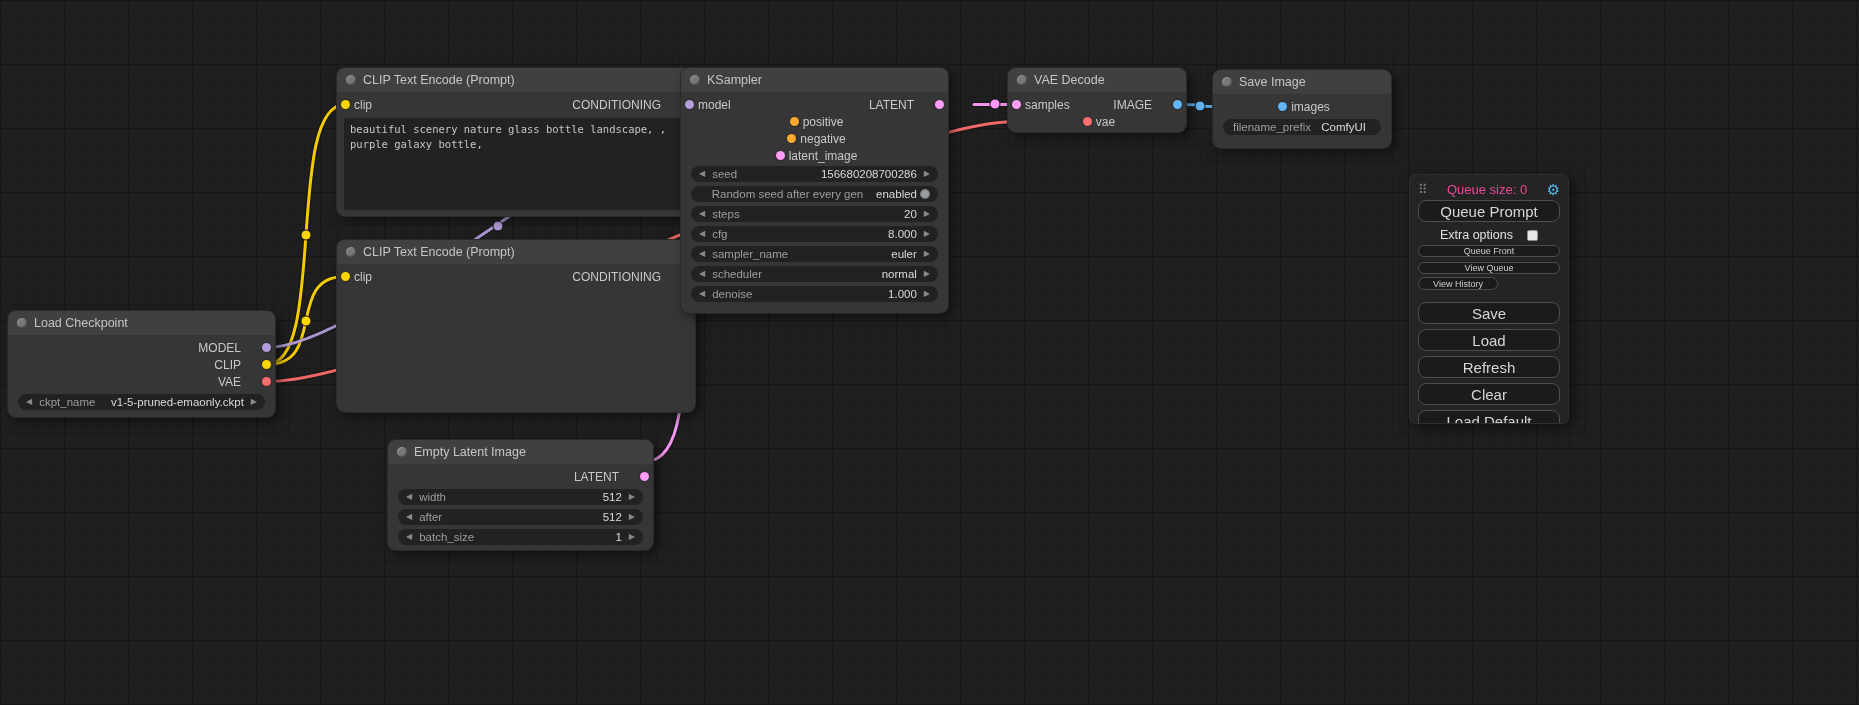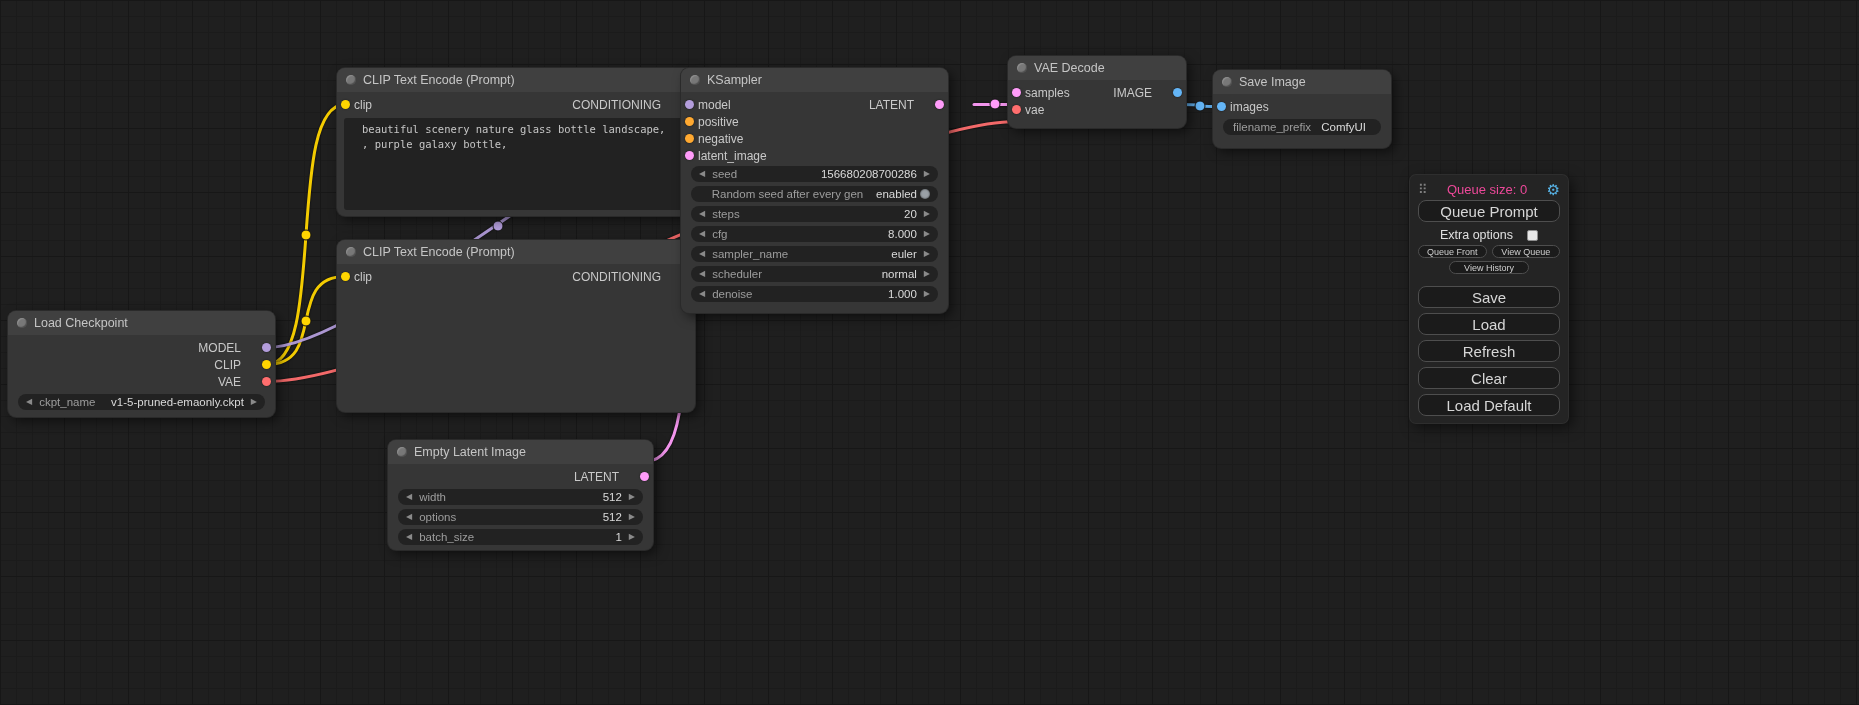--- a/index.html
+++ b/index.html
@@ -23,62 +23,62 @@
   .link-dot { stroke:#141414; stroke-width:1; }
 
   
   .node { position:absolute; z-index:2; background:#363636; border-radius:8px;
           overflow:hidden; box-shadow:0 0 0 1px #2a2a2a, 4px 4px 12px rgba(0,0,0,.55); }
   .node-title { height:24px; display:flex; align-items:center; gap:7px; padding:10px 9px;
                 background:#404040; color:#c5c5c5; font-size:12.5px; }
   .title-dot { width:10px; height:10px; border-radius:50%; background:#787878; flex:none;
                box-shadow:inset 1px 1px 1px rgba(255,255,255,.18), inset -1px -1px 1px rgba(0,0,0,.35); }
   .slots { padding-top:4px; }
-  .slot-row { display:flex; justify-content:flex-start; height:17px; }
+  .slot-row { display:flex; justify-content:center; height:17px; }
   .slot { position:relative; display:flex; align-items:center; height:17px;
           font-size:12px; color:#c9c9c9; white-space:nowrap; }
   .slot.in  { padding-left:17px; }
   .slot.out { padding-right:34px; margin-left:auto; }
   .slot-dot { position:absolute; top:50%; margin-top:-4.5px; width:9px; height:9px;
               border-radius:50%; box-shadow:0 0 2px rgba(0,0,0,.6); }
   .slot.in  .slot-dot { left:4px; }
   .slot.out .slot-dot { right:4px; }
 
   .widget { height:16px; margin:4px 10px 0; background:#222; border-radius:8px;
             display:flex; align-items:center; padding:0 8px; font-size:11.5px; color:#9d9d9d; }
   .warrow { font-size:8px; color:#8a8a8a; line-height:1; flex:none; }
   .wlabel { margin-left:7px; }
   .wvalue { margin-left:auto; margin-right:7px; color:#dadada; }
   .widget.toggle .wlabel { flex:1; text-align:center; margin-left:0; }
   .widget.toggle .wvalue { margin-left:0; margin-right:3px; }
   .toggle-knob { width:10px; height:10px; border-radius:50%; background:#9aa0a6;
                  box-shadow:inset 0 0 2px rgba(0,0,0,.7); flex:none; }
   .widget.plain .wlabel { margin-left:2px; }
 
-  .prompt-box { margin:5px 7px 0; background:#222; border-radius:3px; padding:4px 18px;
+  .prompt-box { margin:5px 7px 0; background:#222; border-radius:3px; padding:4px 6px;
                 font-family:"DejaVu Sans Mono", monospace; font-size:10.5px; line-height:1.4;
                 color:#c6c6c6; white-space:pre-wrap; word-break:break-word; overflow:hidden; }
 
   
   .menu { position:absolute; z-index:3; left:1410px; top:175px; width:158px; height:248px;
           background:#242424; border-radius:6px; padding:5px 8px;
           box-shadow:0 0 0 1px #2e2e2e, 4px 4px 14px rgba(0,0,0,.6); overflow:hidden; }
   .menu-header { display:flex; align-items:center; height:18px; margin-bottom:2px; }
   .drag-handle { color:#7f7f7f; font-size:13px; line-height:1; cursor:move; }
   .queue-size { flex:1; text-align:center; font-size:13px; color:#ec4899; }
   .gear { color:#57b2e5; font-size:15px; line-height:1; cursor:pointer; }
   .btn { display:block; width:100%; background:#1b1b1b; border:1px solid #4e4e4e;
          border-radius:8px; color:#d6d6d6; font-family:inherit; cursor:pointer; }
   .btn.big { height:22px; font-size:15px; line-height:19px; margin-top:5px; }
   .btn.primary { margin-top:2px; }
   .extra-row { display:flex; align-items:center; justify-content:center; gap:14px;
                margin:6px 0 1px; font-size:12.5px; color:#e0e0e0; }
   .checkbox { width:11px; height:11px; background:#e8e8e8; border:1px solid #8f8f8f;
               border-radius:2px; flex:none; cursor:pointer; }
-  .small-row { display:flex; justify-content:center; gap:5px; margin-top:3px; }
+  .small-row { display:flex; justify-content:center; gap:5px; margin-top:3px;flex-direction:column; }
   .btn.small { width:auto; flex:1; height:13px; font-size:9px; line-height:10px;
                padding:0 5px; border-radius:7px; color:#cfcfcf; }
   .small-row.single .btn { flex:none; width:80px; }
   .menu-gap { height:7px; }
 </style>
 </head>
 <body>
 
 <svg id="wires" width="1859" height="705">
   <path class="wire" style="stroke:var(--c-clip)" d="M267,364.5 C327,364.5 285,104.5 345,104.5"></path>
@@ -187,21 +187,21 @@
       </div>
   </div>
   <div class="widget">
     <span class="warrow">◀</span>
     <span class="wlabel">width</span>
     <span class="wvalue">512</span>
     <span class="warrow">▶</span>
   </div>
   <div class="widget">
     <span class="warrow">◀</span>
-    <span class="wlabel">options</span>
+    <span class="wlabel">after</span>
     <span class="wvalue">512</span>
     <span class="warrow">▶</span>
   </div>
   <div class="widget">
     <span class="warrow">◀</span>
     <span class="wlabel">batch_size</span>
     <span class="wvalue">1</span>
     <span class="warrow">▶</span>
   </div>
 </div>
@@ -277,21 +277,21 @@
     <span class="warrow">▶</span>
   </div>
   <div class="widget">
     <span class="warrow">◀</span>
     <span class="wlabel">denoise</span>
     <span class="wvalue">1.000</span>
     <span class="warrow">▶</span>
   </div>
 </div>
 
-<div class="node" style="left:1008px;top:56px;width:178px;height:72px">
+<div class="node" style="left:1008px;top:68px;width:178px;height:64px">
   <div class="node-title">
     <span class="title-dot"></span>
     <span>VAE Decode</span>
   </div>
   <div class="slots">
     <div class="slot-row">
       <div class="slot in">
         <span class="slot-dot" style="background:var(--c-latent)"></span>
         <span>samples</span>
       </div>

